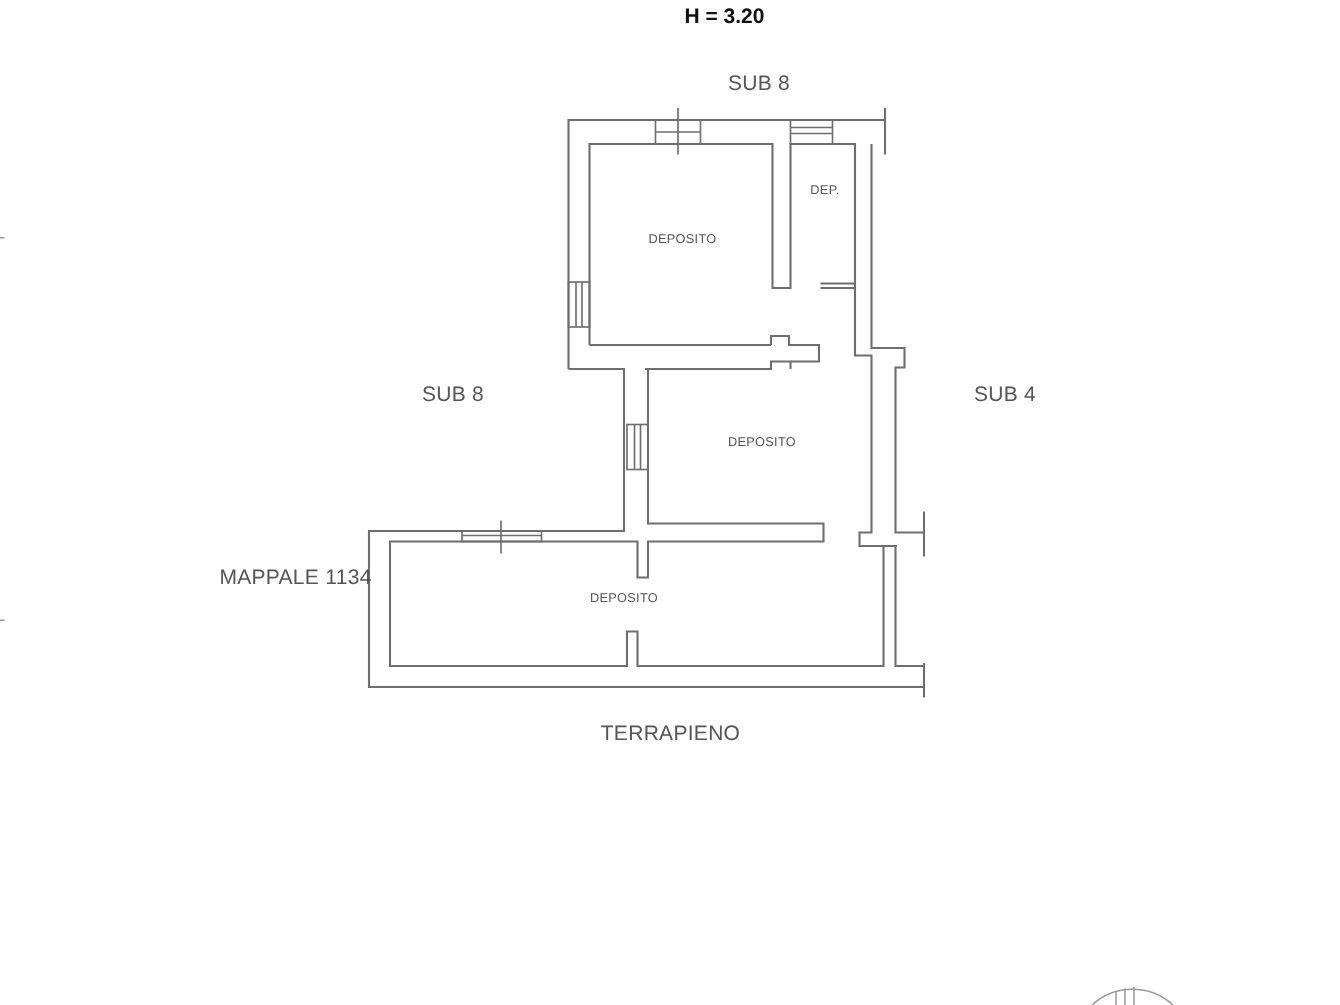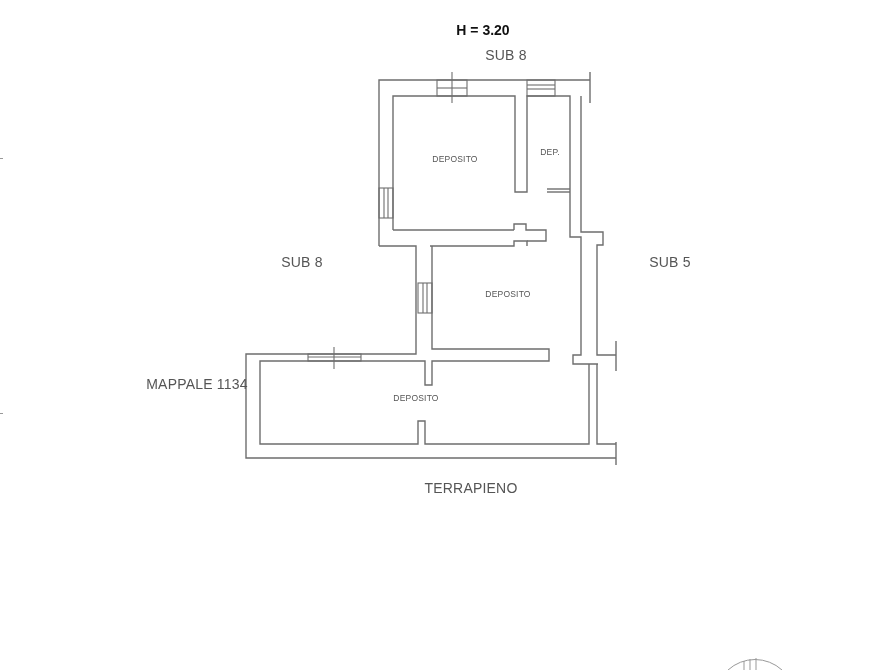--- a/index.html
+++ b/index.html
@@ -5,21 +5,21 @@
   html, body { margin: 0; padding: 0; background: #ffffff; }
   body { width: 893px; height: 670px; position: relative; overflow: hidden;
          font-family: "Liberation Sans", sans-serif; }
   #plan { position: absolute; left: 0; top: 0; }
   .wall { fill: none; stroke: #6e6e6e; stroke-width: 1.4; }
   .win { fill: none; stroke: #6e6e6e; stroke-width: 1.1; }
   .lbl { position: absolute; color: #555; font-size: 14px; white-space: nowrap;
          transform: translate(-50%, -50%); letter-spacing: 0.2px; }
   .lbl.small { font-size: 8.5px; }
   .title { position: absolute; left: 483px; top: 10px; transform: translate(-50%, -50%);
-           font-size: 14px; font-weight: bold; color: #111; margin-top: 20px; }
+           font-size: 14px; font-weight: bold; color: #111; }
   .tick { position: absolute; width: 3px; height: 1px; background: #999; }
 </style>
 </head>
 <body>
 
 <div class="title">H = 3.20</div>
 
 <svg id="plan" width="893" height="670" viewBox="0 0 893 670">
 
   <g>
@@ -64,26 +64,26 @@
     <line class="win" x1="427" y1="283" x2="427" y2="313"></line>
 
     <rect class="win" x="308" y="354" width="53" height="7"></rect>
     <line class="win" x1="308" y1="357" x2="361" y2="357"></line>
     <line class="win" x1="334" y1="347" x2="334" y2="369"></line>
   </g>
 </svg>
 
 <div class="lbl" style="left:506px; top:55px;">SUB 8</div>
 <div class="lbl" style="left:302px; top:262px;">SUB 8</div>
-<div class="lbl" style="left:670px; top:262px;">SUB 5</div>
+<div class="lbl" style="left:670px; top:262px;">SUB 4</div>
 <div class="lbl" style="left:197px; top:384px;">MAPPALE 1134</div>
-<div class="lbl" style="left:471px; top:488px;">TERRAPIENO</div>
+<div class="lbl" style="left:447px; top:488px;">TERRAPIENO</div>
 
 <div class="lbl small" style="left:455px; top:159px;">DEPOSITO</div>
-<div class="lbl small" style="left:550px; top:152px;">DEP.</div>
+<div class="lbl small" style="left:550px; top:126px;">DEP.</div>
 <div class="lbl small" style="left:508px; top:294px;">DEPOSITO</div>
 <div class="lbl small" style="left:416px; top:398px;">DEPOSITO</div>
 
 <div class="tick" style="left:0; top:158px;"></div>
 <div class="tick" style="left:0; top:413px;"></div>
 
 <svg style="position:absolute; left:720px; top:655px;" width="70" height="15">
   <path d="M8,15 A40,40 0 0 1 62,15" fill="none" stroke="#999" stroke-width="1"></path>
   <line x1="24" y1="6" x2="24" y2="15" stroke="#999"></line>
   <line x1="30" y1="4" x2="30" y2="15" stroke="#999"></line>

